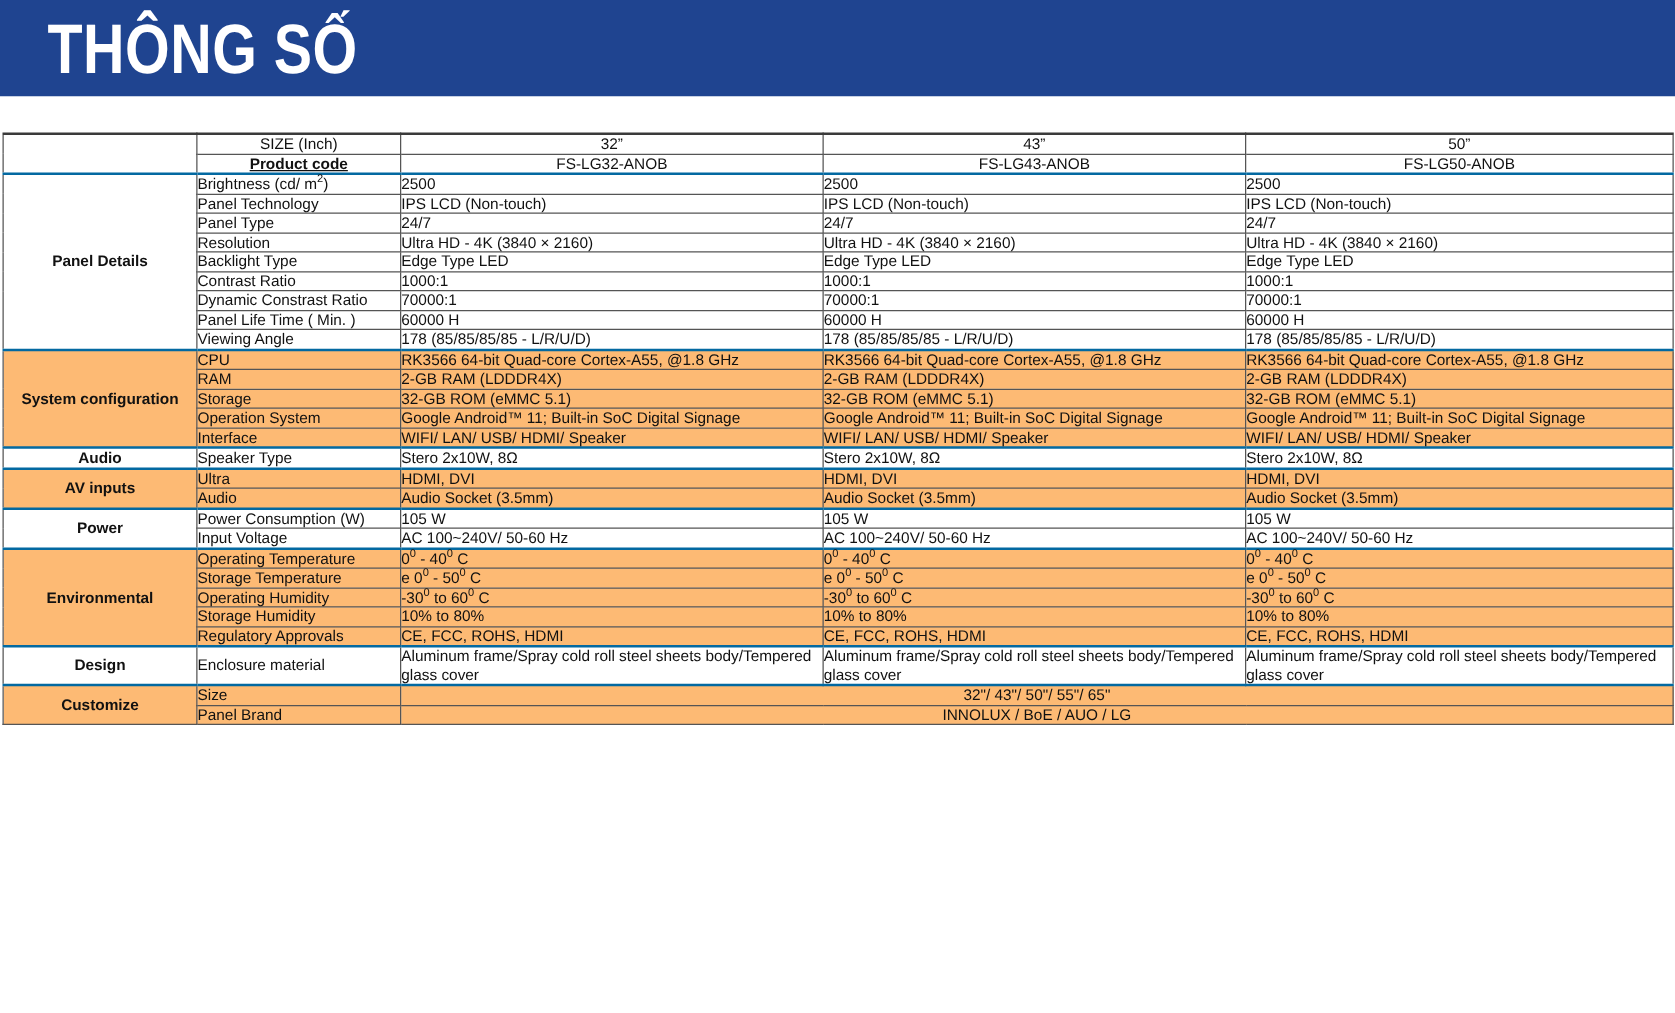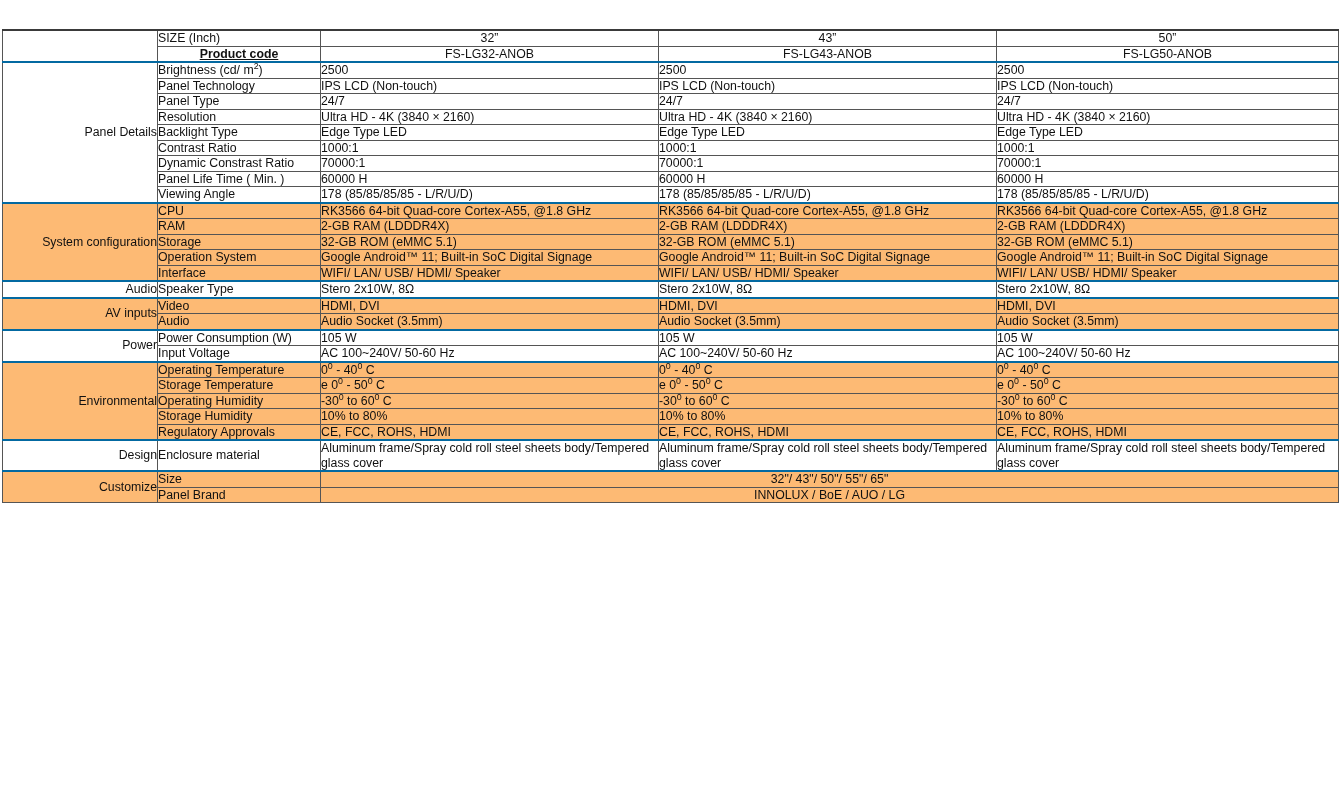--- a/index.html
+++ b/index.html
@@ -57,39 +57,41 @@
   }
   
   col.c-sec   { width: 155px; }
   col.c-name  { width: 163px; }
   col.c-v1    { width: 338px; }
   col.c-v2    { width: 338px; }
   col.c-v3    { width: 342px; }
 
   
   td.sec {
-    text-align: right;
+    text-align: center;
     font-size: 13.6px;
     padding: 2px 4px;
+    font-weight: bold;
   }
   td.nm {
     padding: 3px 0 3px 8px;
     font-size: 12.4px;
     white-space: nowrap;
   }
   td.val {
     padding: 3px 0 3px 7px;
     font-size: 12.4px;
   }
   
   tr.gray td, td.gray { background: #fdba74; }
   tr.white td, td.white { background: #ffffff; }
 
   
   td.hdr-size {
+    text-align: center;
     background: #d7d7d7;
     font-size: 13px;
     padding: 5px 0;
   }
   td.hdr-size-v {
     text-align: center;
     background: #d7d7d7;
     font-size: 12.4px;
     padding: 5px 0;
   }
@@ -123,20 +125,23 @@
   tr.grp-top td { border-top: 2px solid #0369a1; }
   table.spec { border-top: 2px solid #3a3a3a; }
 
   sup { font-size: 0.72em; vertical-align: super; line-height: 0; }
 </style>
 </head>
 <body>
 
 <div id="page">
 
+  <div id="banner">
+    <div id="banner-title">THÔNG SỐ</div>
+  </div>
 
   <div id="spec-wrap">
     <table class="spec">
       <colgroup>
         <col class="c-sec">
           <col class="c-name">
           <col class="c-v1">
           <col class="c-v2">
           <col class="c-v3">
       </colgroup>
@@ -242,21 +247,21 @@
           </tr>
           <tr class="white grp-top">
             <td class="sec white" rowspan="1">Audio</td>
             <td class="nm white">Speaker Type</td>
             <td class="val white">Stero 2x10W, 8Ω</td>
             <td class="val white">Stero 2x10W, 8Ω</td>
             <td class="val white">Stero 2x10W, 8Ω</td>
           </tr>
           <tr class="gray grp-top">
             <td class="sec gray" rowspan="2">AV inputs</td>
-            <td class="nm gray">Video</td>
+            <td class="nm gray">Ultra</td>
             <td class="val gray">HDMI, DVI</td>
             <td class="val gray">HDMI, DVI</td>
             <td class="val gray">HDMI, DVI</td>
           </tr>
           <tr class="gray">
             <td class="nm gray">Audio</td>
             <td class="val gray">Audio Socket (3.5mm)</td>
             <td class="val gray">Audio Socket (3.5mm)</td>
             <td class="val gray">Audio Socket (3.5mm)</td>
           </tr>

